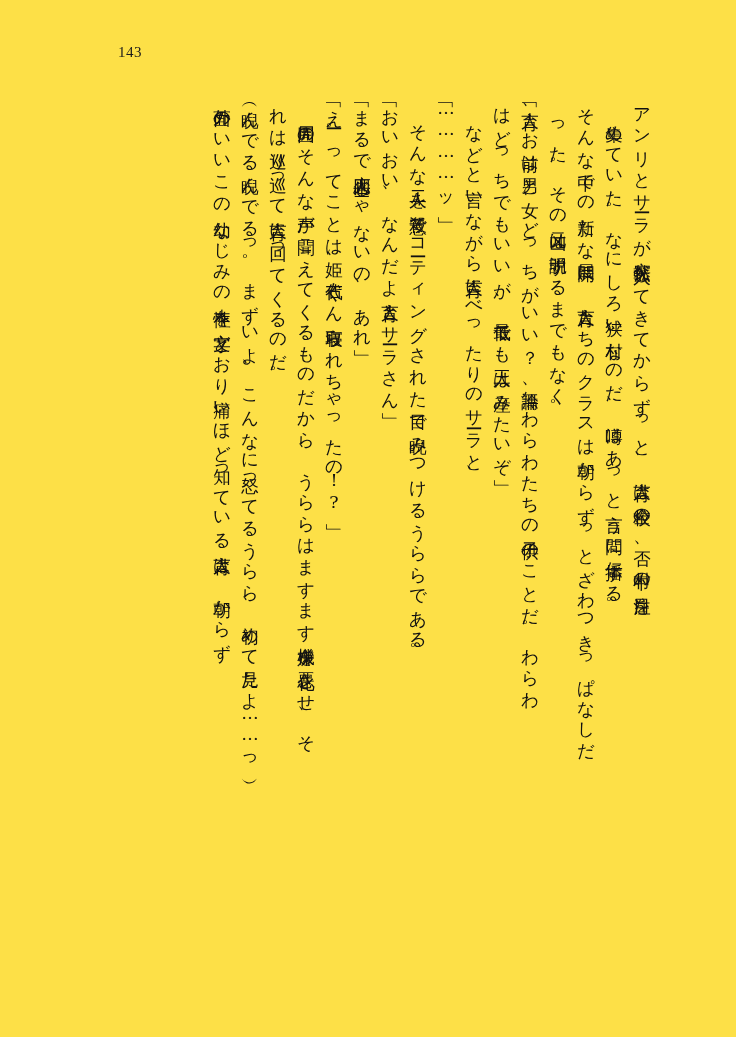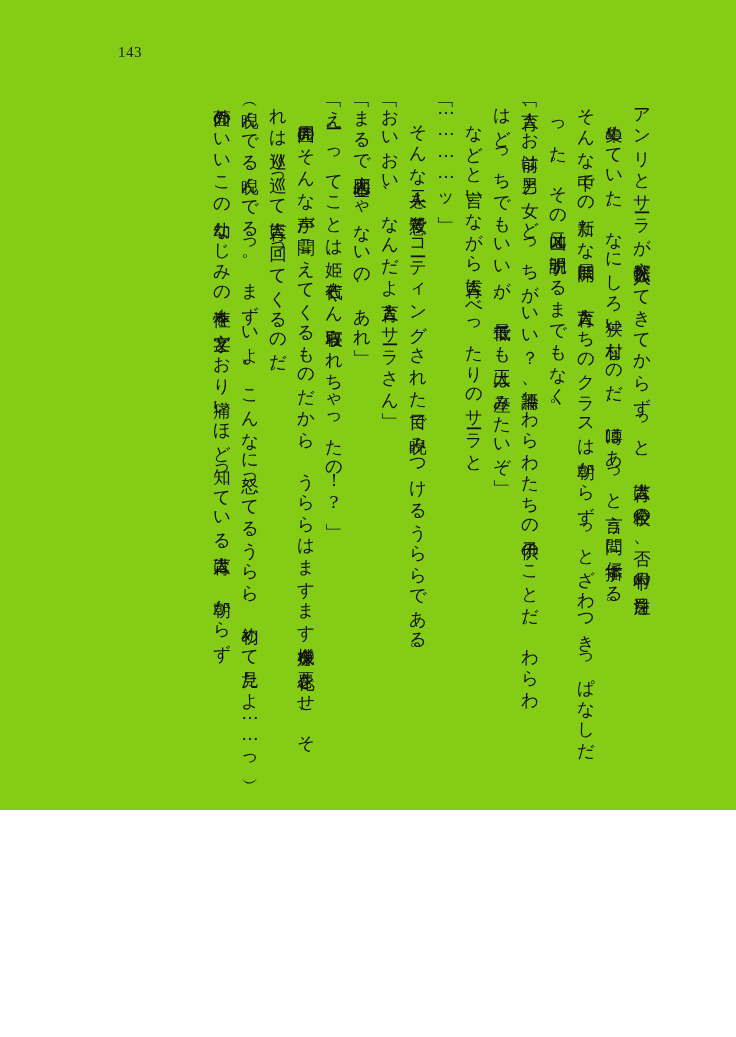--- a/index.html
+++ b/index.html
@@ -6,22 +6,22 @@
     margin: 0;
     padding: 0;
     background: #ffffff;
   }
   body {
     font-family: "Liberation Serif", "DejaVu Serif", serif;
   }
   .page {
     position: relative;
     width: 736px;
-    height: 810px;
-    background: #84cc16;
+    height: 1037px;
+    background: #fde047;
     overflow: hidden;
   }
   
   .page-number {
     position: absolute;
     top: 44px;
     left: 118px;
     font-size: 15px;
     color: #1a1a1a;
     letter-spacing: 0.5px;

